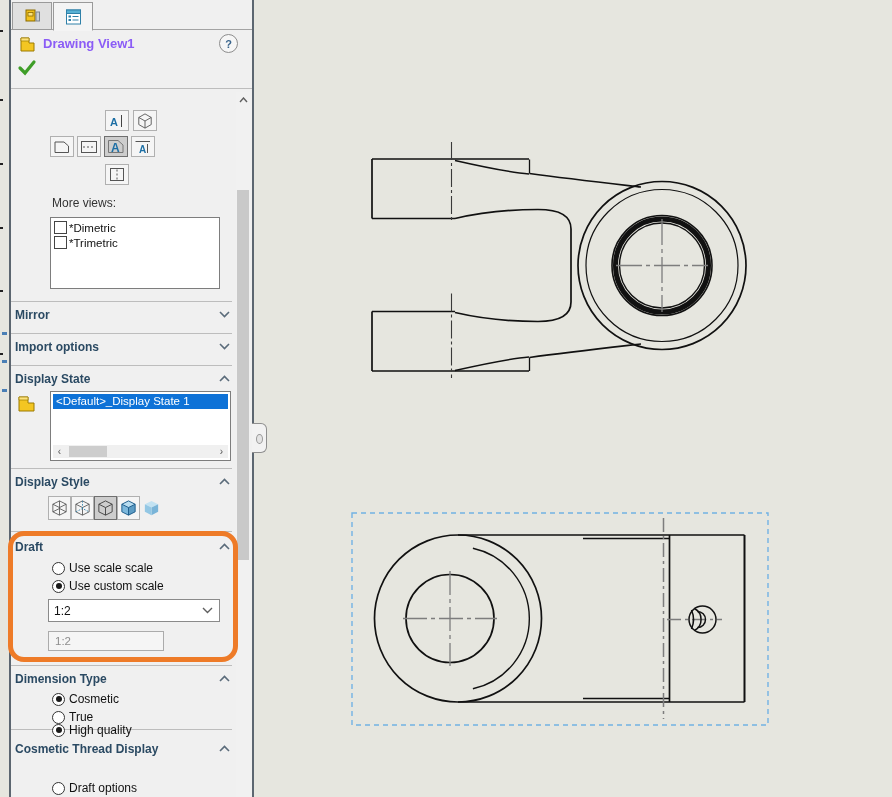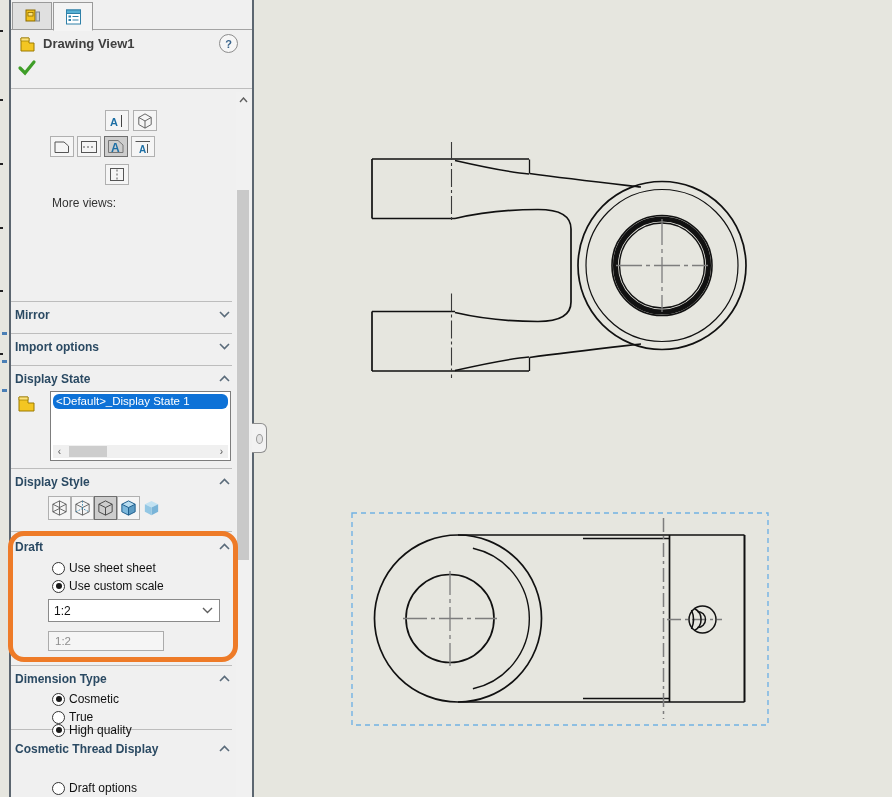--- a/index.html
+++ b/index.html
@@ -16,21 +16,21 @@
          box-sizing:border-box;}
   #panel-inner{position:relative;width:241px;height:100%;}
 
   .tabbar{position:absolute;left:0;top:0;width:100%;height:30px;border-bottom:1px solid #a3a3a3;box-sizing:border-box;}
   .tab{position:absolute;top:2px;width:40px;height:28px;border:1px solid #9a9a9a;box-sizing:border-box;
        display:flex;align-items:center;justify-content:center;}
   .tab.inactive{left:1px;background:#e0e0e0;}
   .tab.active{left:42px;background:#f4f4f4;height:29px;border-bottom:1px solid #f4f4f4;}
 
   .title-row{position:absolute;left:0;top:32px;width:100%;height:26px;}
-  .pm-title{position:absolute;left:32px;top:4px;font-size:13px;font-weight:bold;color:#404040;}
+  .pm-title{position:absolute;left:32px;top:4px;font-size:13px;font-weight:bold;color:#8b5cf6;}
   .help-btn{position:absolute;right:14px;top:2px;width:17px;height:17px;border:1.5px solid #8d8d8d;border-radius:50%;
             display:flex;align-items:center;justify-content:center;font-size:11px;font-weight:bold;color:#39648c;background:#f6f6f6;}
   .ok-check{position:absolute;left:6px;top:59px;}
 
   .divider{position:absolute;left:0;width:221px;height:1px;background:#bdbdbd;}
   .divider.full{width:241px;}
 
   .hdr{position:absolute;left:4px;font-size:12px;font-weight:bold;color:#2b4a63;}
   .chev{position:absolute;right:22px;}
 
@@ -39,21 +39,21 @@
         box-sizing:border-box;display:flex;align-items:center;justify-content:center;padding:0;}
   .obtn.pressed{background:#cdcdcd;border:1px solid #6f6f6f;}
   .mv-label{position:absolute;left:41px;top:196px;font-size:12px;color:#333;}
   .mv-box{position:absolute;left:39px;top:217px;width:170px;height:72px;background:#fff;border:1px solid #7d7d7d;box-sizing:border-box;}
   .mv-item{position:relative;height:15px;display:flex;align-items:center;font-size:11.5px;color:#111;}
   .mv-check{width:11px;height:11px;border:1px solid #444;background:#fff;margin:0 2px 0 3px;flex:0 0 auto;}
 
   
   .ds-box{position:absolute;left:39px;top:391px;width:181px;height:70px;background:#fff;border:1px solid #7d7d7d;box-sizing:border-box;}
   .ds-item{position:absolute;left:2px;top:2px;right:2px;height:15px;background:#0e72d7;color:#fff;
-           font-size:11.5px;line-height:15px;padding-left:3px;white-space:nowrap;overflow:hidden;border-radius:6px;}
+           font-size:11.5px;line-height:15px;padding-left:3px;white-space:nowrap;overflow:hidden;}
   .ds-hscroll{position:absolute;left:2px;right:2px;bottom:2px;height:13px;background:#f0f0f0;}
   .ds-thumb{position:absolute;left:16px;top:1px;width:38px;height:11px;background:#cdcdcd;}
   .ds-arrow{position:absolute;top:0;width:13px;height:13px;display:flex;align-items:center;justify-content:center;
             font-size:10px;color:#555;}
 
   
   .sbtn{position:absolute;width:23px;height:24px;background:#f5f5f5;border:1px solid #b0b0b0;
         box-sizing:border-box;display:flex;align-items:center;justify-content:center;padding:0;}
   .sbtn.pressed{background:#cdcdcd;border:1px solid #6f6f6f;}
   .sbtn.noborder{border-color:transparent;background:transparent;}
@@ -241,20 +241,30 @@
         </svg>
   </button>
   <button class="obtn" style="left:94px;top:164px">
     <svg width="18" height="15" viewBox="0 0 18 15">
           <rect x="2.5" y="1.5" width="13" height="12" fill="none" stroke="#555"></rect>
           <line x1="9" y1="2.5" x2="9" y2="13" stroke="#555" stroke-dasharray="2 2"></line>
         </svg>
   </button>
 
   <div class="mv-label">More views:</div>
+  <div class="mv-box">
+    <div class="mv-item" style="margin-top:2px">
+      <span class="mv-check"></span>
+      <span>*Dimetric</span>
+    </div>
+    <div class="mv-item">
+      <span class="mv-check"></span>
+      <span>*Trimetric</span>
+    </div>
+  </div>
 
   <div class="divider" style="top:301px"></div>
   <div class="hdr" style="top:308px">Mirror</div>
   <svg class="chev" style="top:311px" width="11" height="7">
         <polyline points="1,1 5.5,5.5 10,1" fill="none" stroke="#5a6b7a" stroke-width="1.6"></polyline>
       </svg>
 
   <div class="divider" style="top:333px"></div>
   <div class="hdr" style="top:340px">Import options</div>
   <svg class="chev" style="top:343px" width="11" height="7">
@@ -318,21 +328,21 @@
   </button>
 
   <div class="divider" style="top:531px"></div>
   <div class="hdr" style="top:540px">Draft</div>
   <svg class="chev" style="top:543px" width="11" height="7">
         <polyline points="1,6 5.5,1.5 10,6" fill="none" stroke="#5a6b7a" stroke-width="1.6"></polyline>
       </svg>
 
   <div class="radio-row" style="top:560px">
     <span class="radio"></span>
-    <span class="radio-label">Use sheet sheet</span>
+    <span class="radio-label">Use scale scale</span>
   </div>
   <div class="radio-row checked" style="top:578px">
     <span class="radio"></span>
     <span class="radio-label">Use custom scale</span>
   </div>
   <div class="select">
     <span class="select-value">1:2</span>
     <svg class="select-chev" width="11" height="7">
           <polyline points="1,1 5.5,5.5 10,1" fill="none" stroke="#5f5f5f" stroke-width="1.4"></polyline>
         </svg>

